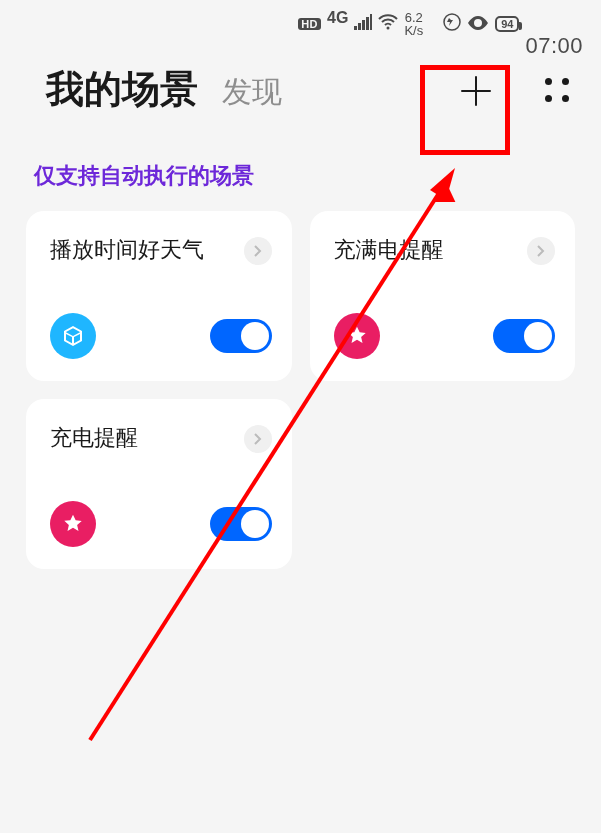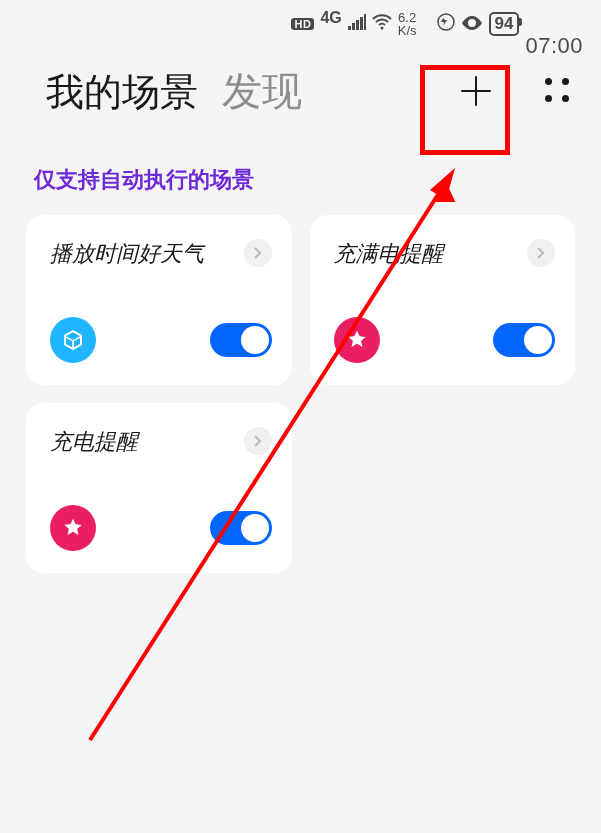--- a/index.html
+++ b/index.html
@@ -41,43 +41,43 @@
     display: flex;
     flex-direction: column;
     align-items: center;
     line-height: 1;
     font-size: 13px;
   }
   .batt {
     border: 2px solid #4a4a4a;
     border-radius: 5px;
     padding: 0 4px;
-    font-size: 17px;
+    font-size: 11px;
     font-weight: 600;
     position: relative;
   }
   .batt::after {
     content: "";
     position: absolute;
     right: -5px; top: 4px;
     width: 3px; height: 8px;
     background: #4a4a4a;
     border-radius: 0 2px 2px 0;
   }
   .clock { font-size: 22px; font-weight: 400; letter-spacing: 0.5px; margin-top: 43px; }
 
   
   .header {
     display: flex;
     align-items: baseline;
     padding: 22px 30px 18px 46px;
     position: relative;
   }
-  .h-tab-active { font-size: 38px; font-weight: 400; color: #1a1a1a; }
-  .h-tab { font-size: 40px; color: #8e8e8e; margin-left: 24px; }
+  .h-tab-active { font-size: 38px; font-weight: 700; color: #1a1a1a; }
+  .h-tab { font-size: 30px; color: #8e8e8e; margin-left: 24px; }
   .h-actions {
     position: absolute;
     right: 30px;
     top: 14px;
     display: flex;
     align-items: center;
     gap: 34px;
   }
   .plus-btn {
     width: 70px; height: 70px;
@@ -117,23 +117,22 @@
     background: #ffffff;
     border-radius: 18px;
     padding: 24px 20px 22px 24px;
     display: flex;
     flex-direction: column;
     justify-content: space-between;
     min-height: 170px;
   }
   .card-top {
     display: flex;
-    align-items: flex-start;
+    align-items: flex-end;
     justify-content: space-between;
-    font-style: italic;
   }
   .card-title { font-size: 22px; font-weight: 500; color: #1a1a1a; }
   .chevron {
     width: 28px; height: 28px;
     border-radius: 50%;
     background: #f0f0f0;
     display: flex; align-items: center; justify-content: center;
   }
   .card-bottom {
     display: flex;

